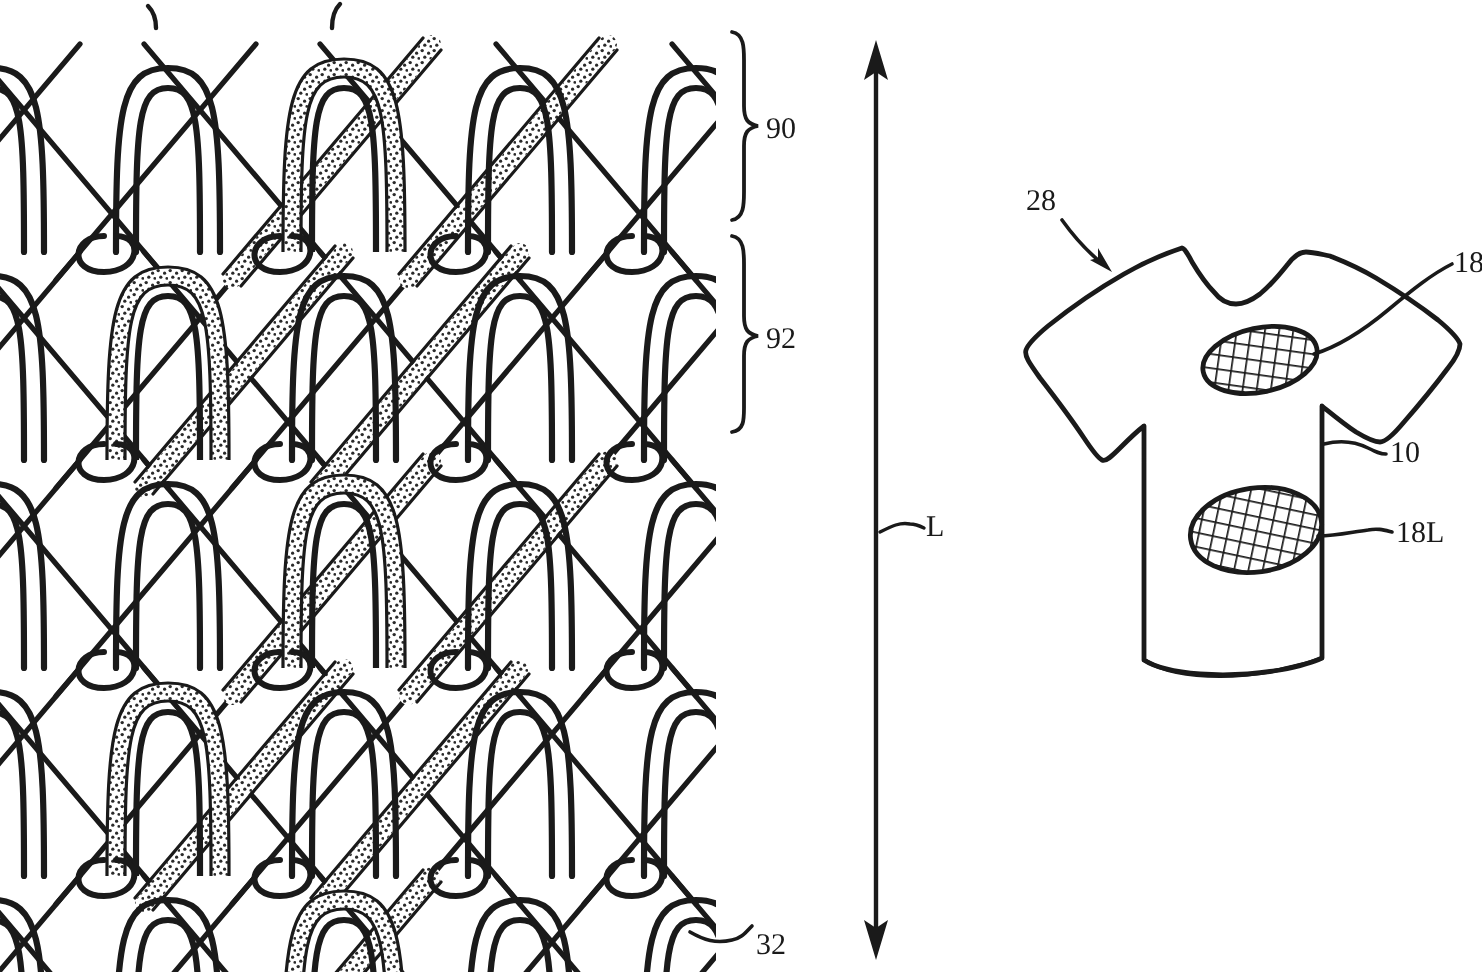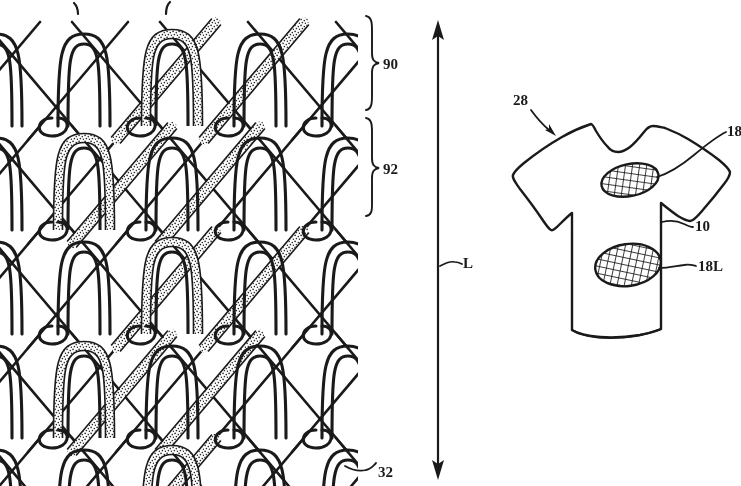--- a/index.html
+++ b/index.html
@@ -9,21 +9,20 @@
   }
   body {
     font-family: "Liberation Serif", serif;
   }
   #figure-root {
     position: relative;
     width: 741px;
     height: 486px;
     background: #ffffff;
     overflow: hidden;
-    font-weight: bold;
   }
   #figure-svg {
     position: absolute;
     left: 0;
     top: 0;
     width: 741px;
     height: 486px;
     display: block;
   }
   .ref-label {

